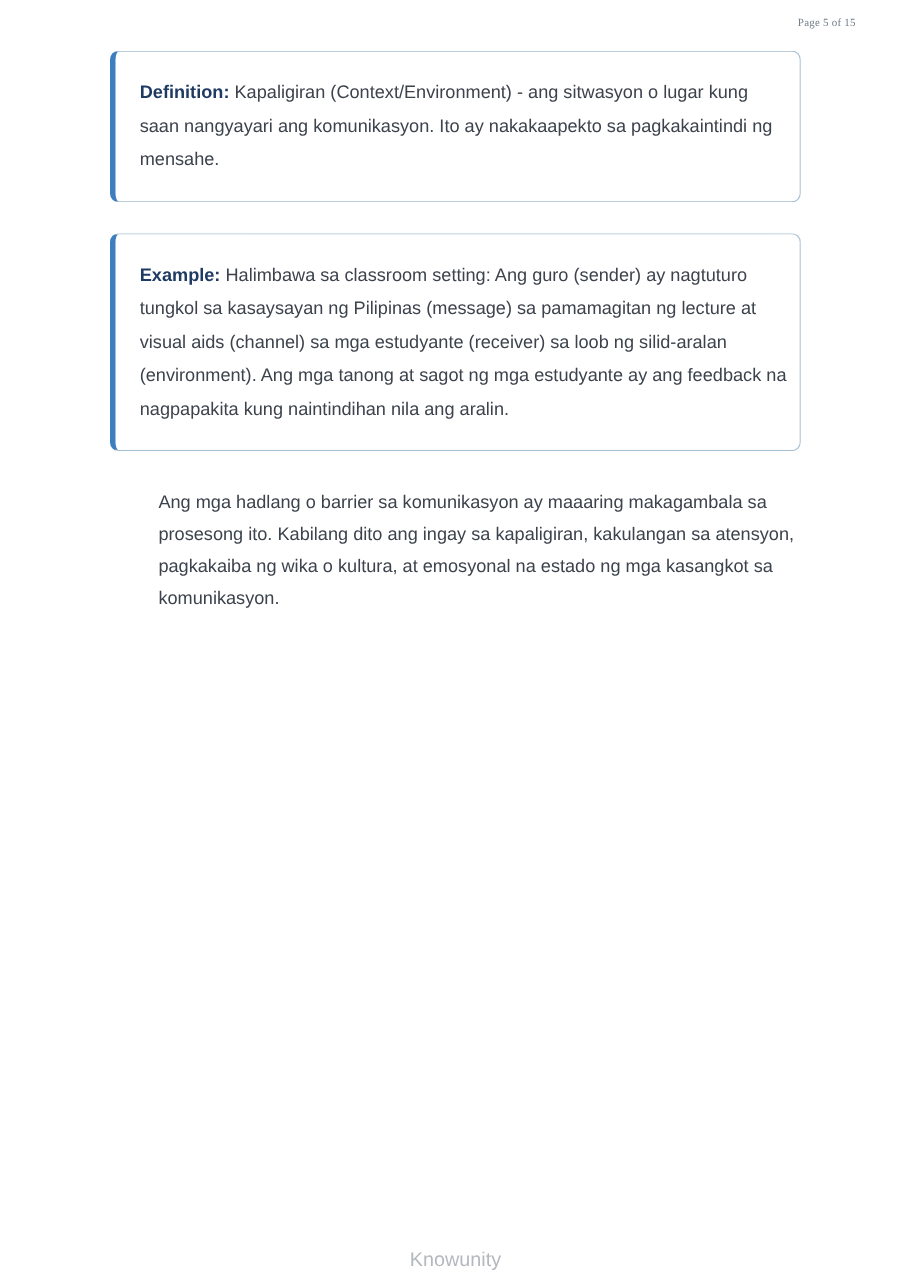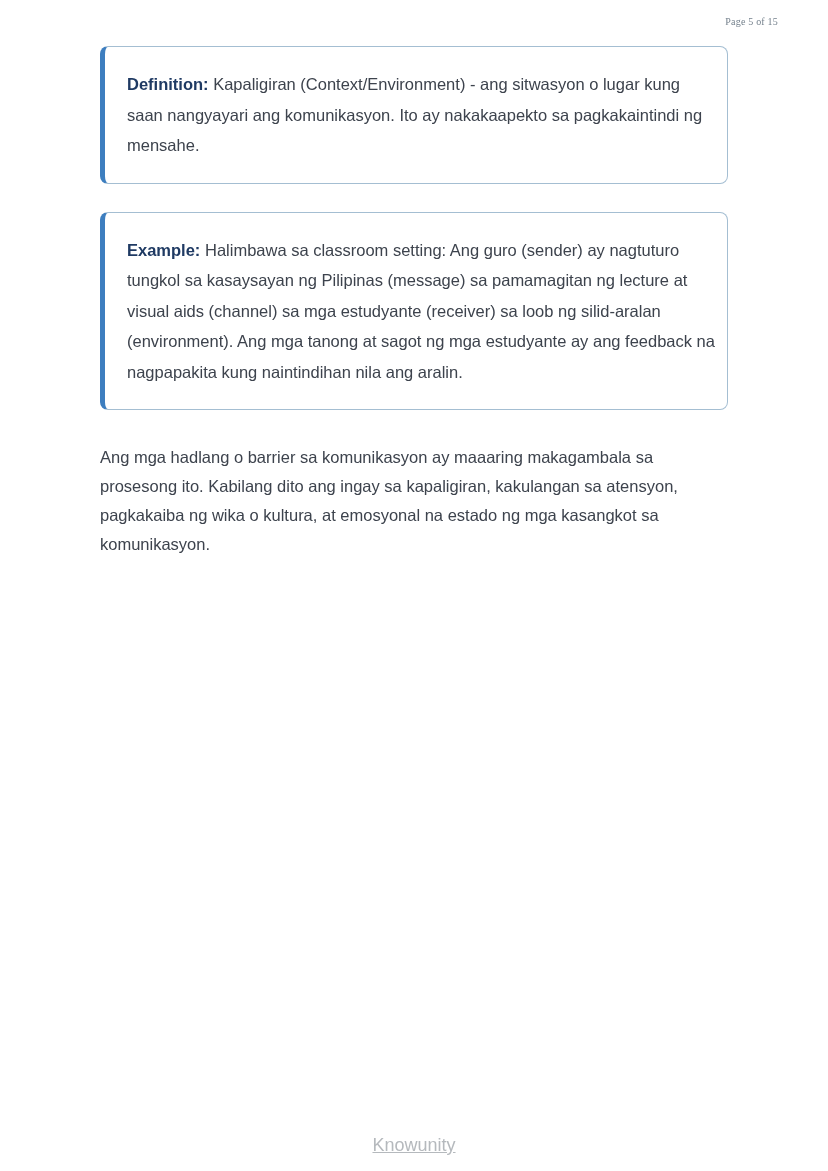--- a/index.html
+++ b/index.html
@@ -53,31 +53,31 @@
     font-weight: bold;
     color: #1f3a63;
   }
 
   .body-paragraph {
     margin-top: 33px;
     width: 612px;
     font-size: 16.5px;
     line-height: 29px;
     color: #3d434d;
+    margin-left: 44px;
   }
 
   .footer-brand {
     position: absolute;
     bottom: 15px;
     left: 0;
     width: 100%;
     text-align: center;
     font-size: 18px;
     color: #b5b9bd;
-    text-decoration: underline;
   }
 </style>
 </head>
 <body>
 
 <div class="page">
 
   <div class="page-indicator">Page 5 of 15</div>
 
   <div class="content">

